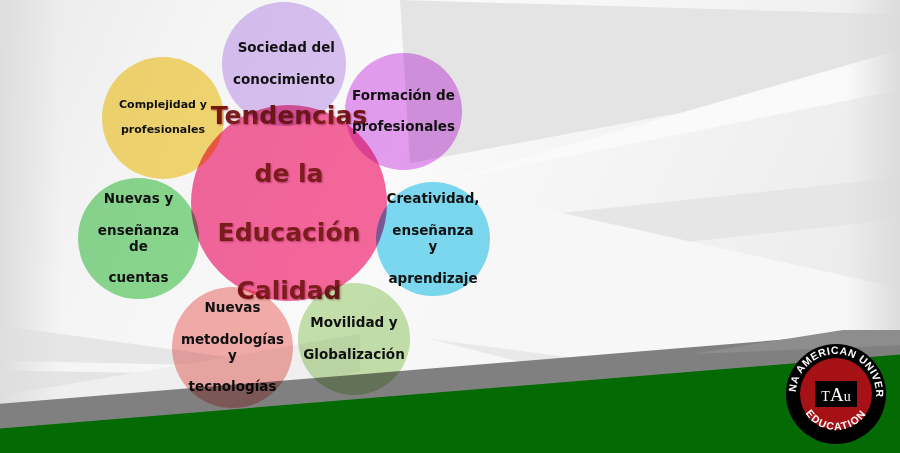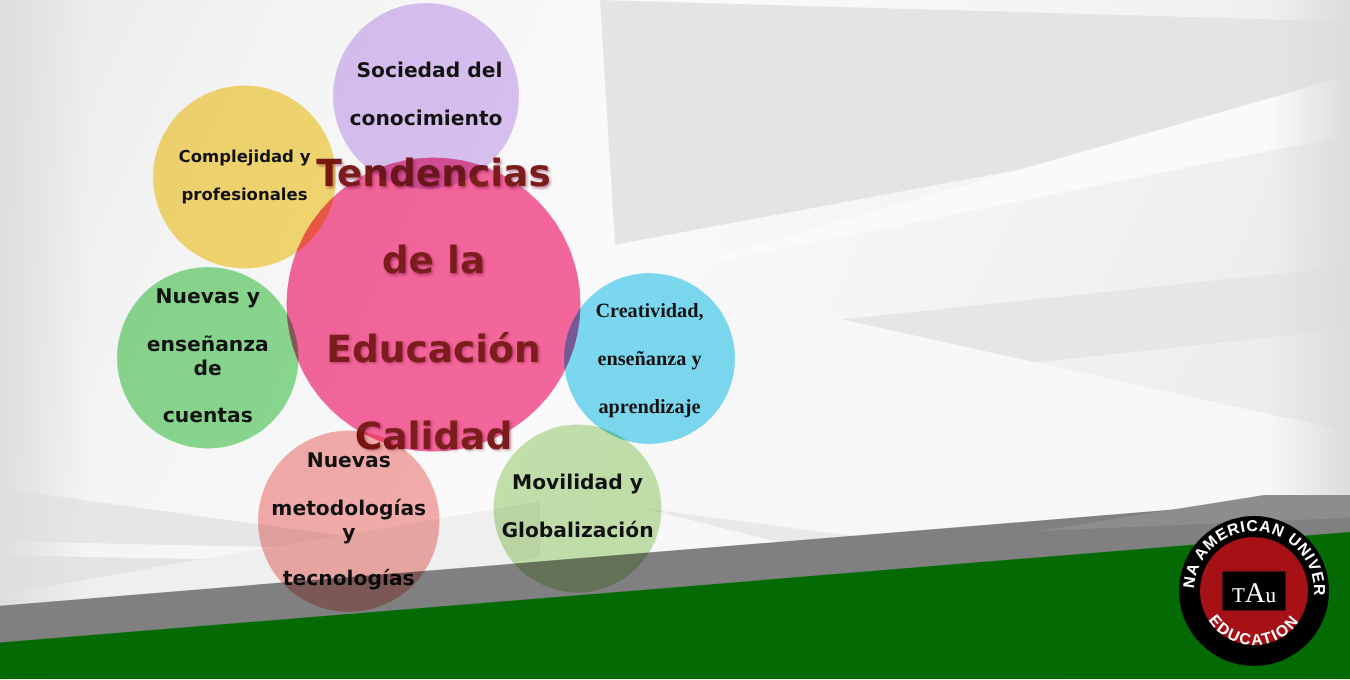--- a/index.html
+++ b/index.html
@@ -102,30 +102,36 @@
   <div class="band-gray-tip"></div>
   <div class="band-green"></div>
 
   <div class="bubble b-soc" style="background: rgb(220, 196, 245); text-align: right;">
     <span>
       <span>Sociedad del</span><br>
       <span>conocimiento</span>
     </span>
   </div>
 
+  <div class="bubble b-for" style="background: rgb(231, 159, 243);">
+    <span>
+      <span>Formación de</span><br>
+      <span>profesionales</span>
+    </span>
+  </div>
 
-  <div class="bubble b-cre" style="background: rgb(125, 221, 245); font-family: Liberation Serif, serif;">
+  <div class="bubble b-cre" style="background: rgb(125, 221, 245);">
     <span>
       <span>Creatividad,</span><br>
       <span>enseñanza y</span><br>
       <span>aprendizaje</span>
     </span>
   </div>
 
-  <div class="bubble b-mov" style="background: rgb(198, 227, 173); margin-left: 31px;">
+  <div class="bubble b-mov" style="background: rgb(198, 227, 173);">
     <span>
       <span>Movilidad y</span><br>
       <span>Globalización</span>
     </span>
   </div>
 
   <div class="bubble b-nue" style="background: rgb(246, 175, 172);">
     <span>
       <span>Nuevas</span><br>
       <span>metodologías y</span><br>

